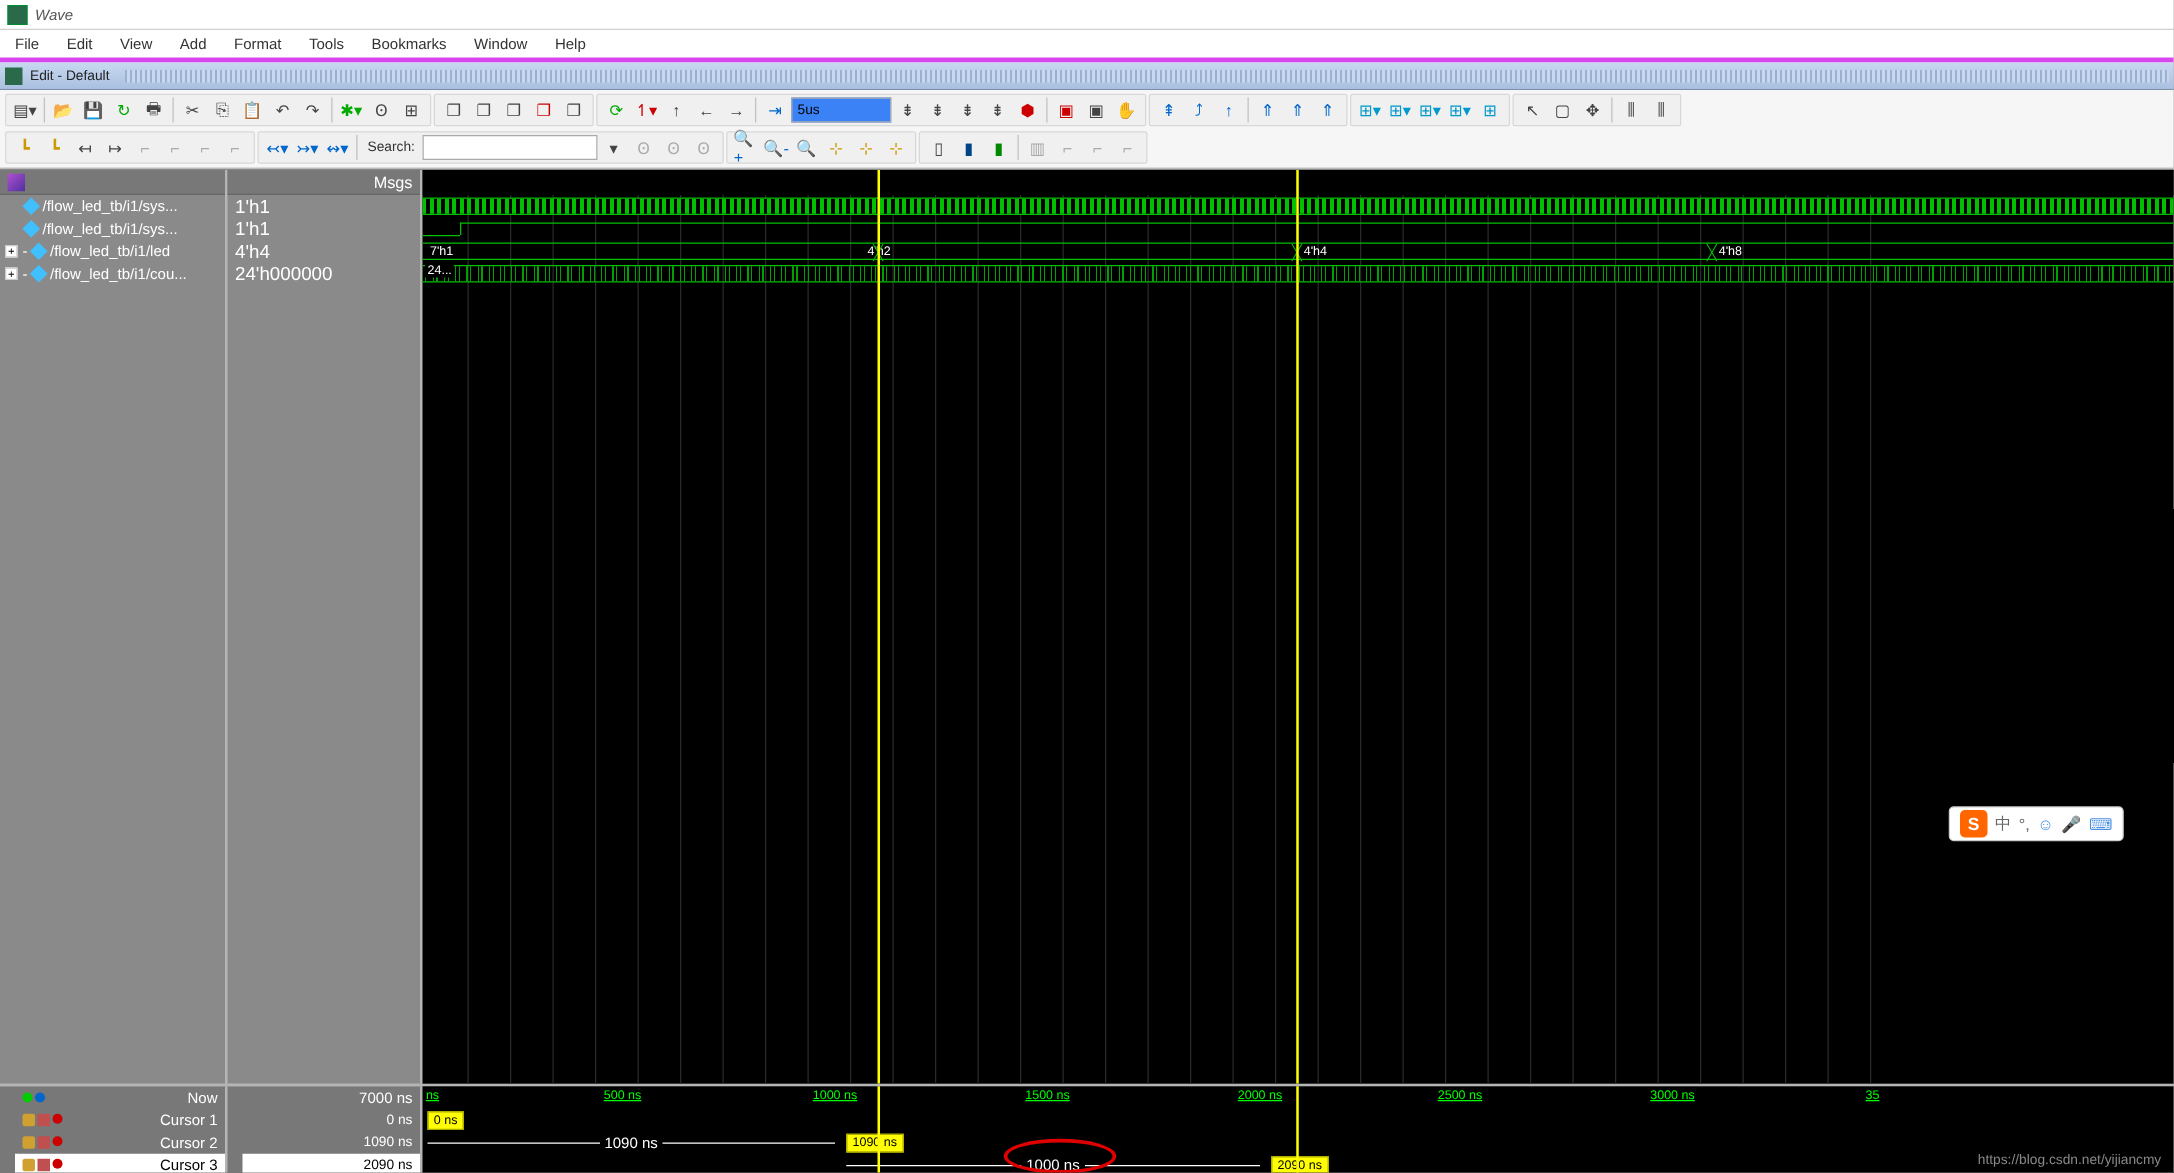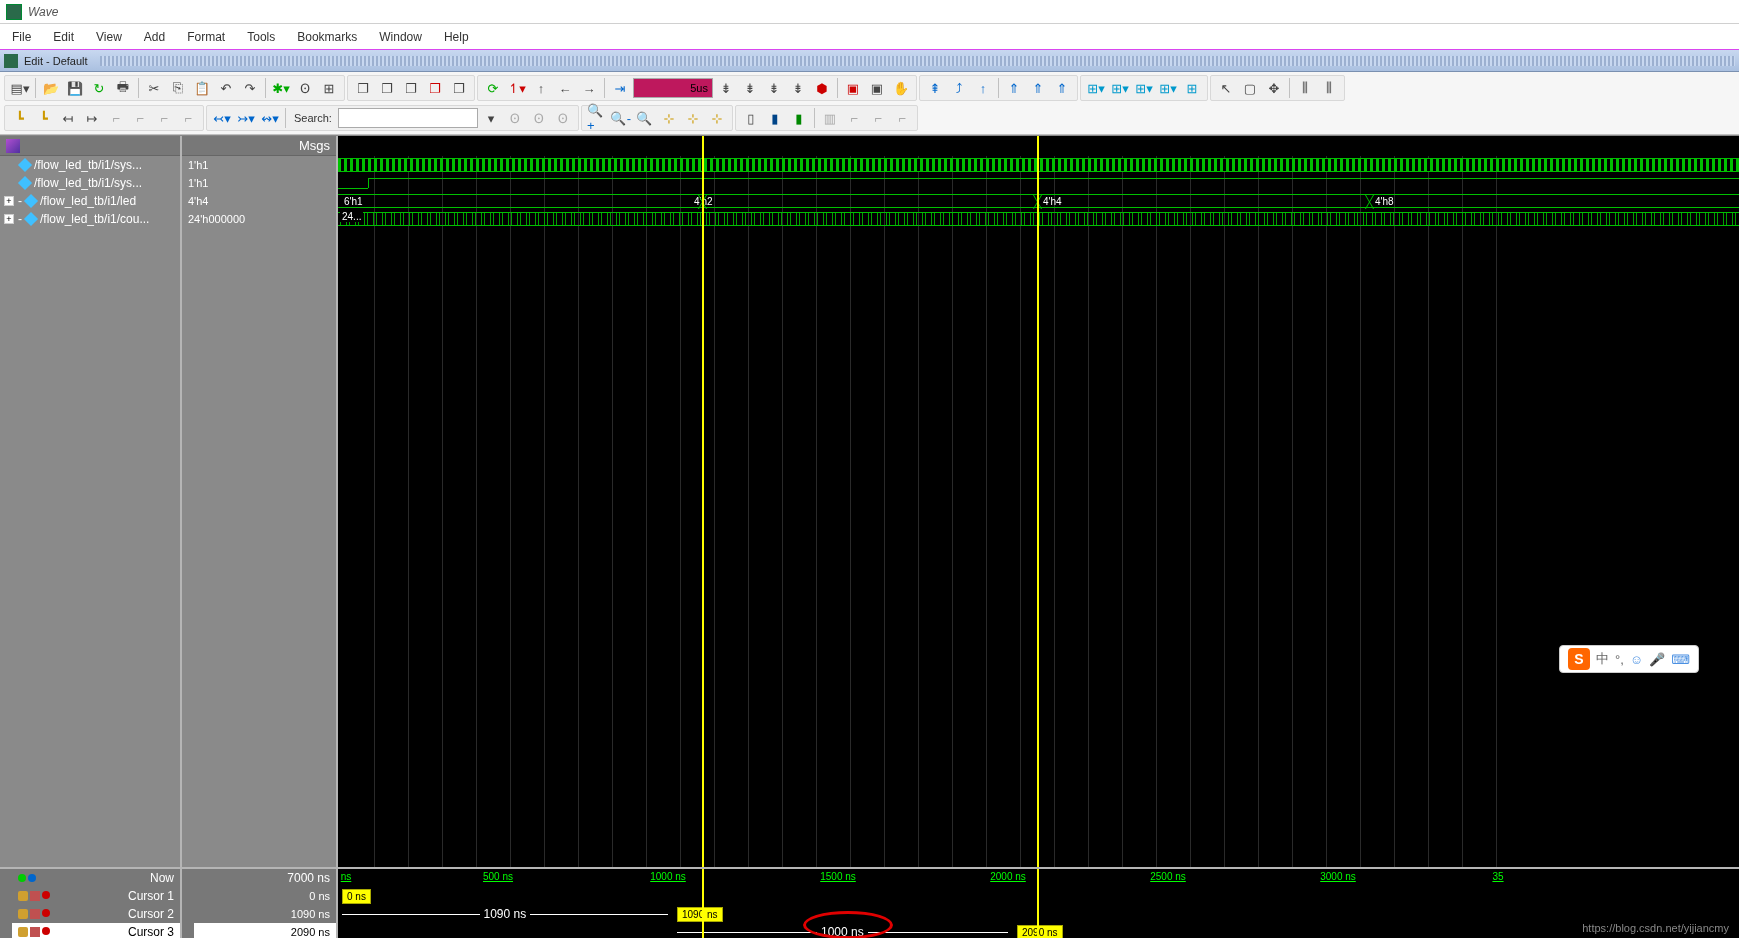--- a/index.html
+++ b/index.html
@@ -2,50 +2,50 @@
 <html><head>
 <meta charset="utf-8">
 <style>
 * { margin: 0; padding: 0; box-sizing: border-box; font-family: "Segoe UI", Tahoma, sans-serif; font-size: 12px; }
 body { background: #f0f0f0; width: 1739px; height: 938px; overflow: hidden; position: relative; }
 
 .titlebar { height: 24px; background: #fff; display: flex; align-items: center; padding: 0 6px; gap: 6px; border-bottom: 1px solid #d0d0d0; }
 .titlebar .appicon { width: 16px; height: 16px; background: #2a6a4a; display: inline-block; border: 1px solid #083; }
 .titlebar .title { color: #555; font-style: italic; }
 
-.menubar { height: 26px; background: #fff; display: flex; align-items: center; gap: 2px; padding: 0 2px; border-bottom: 1px solid #d946ef; }
+.menubar { height: 26px; background: #fff; display: flex; gap: 2px; padding: 0 2px; border-bottom: 4px solid #d946ef; }
 .menubar .menuitem { padding: 4px 10px; color: #333; cursor: default; }
 
 .tabbar { height: 22px; background: linear-gradient(#c8d8f0,#aac0e0); display: flex; align-items: center; padding: 0 4px; gap: 6px; border-bottom: 1px solid #7a90b0; }
 .tabbar .tabicon { width: 14px; height: 14px; background: #2a6a4a; display: inline-block; }
 .tabbar .tabtitle { color: #222; font-size: 11px; }
 .tabbar .stripe { flex: 1; height: 10px; background: repeating-linear-gradient(90deg,#9cb0d0 0 2px,#c8d8f0 2px 4px); margin-left: 6px; }
 
 .toolbars { background: #f6f6f6; border-bottom: 1px solid #c0c0c0; padding: 2px 4px; display: flex; flex-direction: column; gap: 2px; }
 .toolbar-row { display: flex; align-items: center; gap: 2px; flex-wrap: nowrap; height: 28px; }
 .tbgroup { display: flex; align-items: center; gap: 2px; padding: 0 4px; border: 1px solid #d8d8d8; background: #f0f0f0; height: 26px; border-radius: 2px; }
 .tbbtn { width: 22px; height: 22px; display: flex; align-items: center; justify-content: center; cursor: default; color: #444; border: 1px solid transparent; border-radius: 2px; font-size: 13px; }
 .tbsep { width: 1px; height: 20px; background: #c0c0c0; margin: 0 2px; }
-.tbinput { width: 80px; height: 20px; border: 1px solid #aaa; background: #be185d; font-size: 11px; text-align: right; padding: 0 4px; }
+.tbinput { width: 80px; height: 20px; border: 1px solid #aaa; background: #3b82f6; font-size: 11px; text-align: left; padding: 0 4px; }
 .searchbox { width: 140px; height: 20px; border: 1px solid #aaa; background: #fff; }
 .searchlbl { color: #333; font-size: 11px; margin: 0 4px; }
 
 .main { display: flex; height: calc(938px - 24px - 26px - 22px - 60px - 74px); border-top: 1px solid #888; }
 .col-signal { width: 182px; background: #8a8a8a; border-right: 2px solid #b5b5b5; display: flex; flex-direction: column; }
 .col-msgs { width: 156px; background: #8a8a8a; border-right: 2px solid #b5b5b5; display: flex; flex-direction: column; }
 .col-wave { flex: 1; background: #000; position: relative; overflow: hidden; }
 
 .col-head { height: 20px; background: #787878; color: #fff; font-size: 13px; display: flex; align-items: center; justify-content: flex-end; padding: 0 6px; border-bottom: 1px solid #666; }
 .col-head.left { justify-content: flex-start; }
 .col-head .cubeicon { width: 14px; height: 14px; background: linear-gradient(135deg,#b050d0,#5030a0); margin-right: auto; }
 
 .sigrow { height: 18px; display: flex; align-items: center; color: #fff; font-size: 11px; padding: 0 4px; gap: 4px; white-space: nowrap; overflow: hidden; }
 .sigrow .exp { width: 10px; height: 10px; border: 1px solid #ccc; background: #fff; color: #000; font-size: 9px; line-height: 8px; text-align: center; }
 .sigrow .diamond { width: 10px; height: 10px; background: #40c0ff; transform: rotate(45deg); }
-.msgrow { height: 18px; display: flex; align-items: center; color: #fff; font-size: 11px; padding: 0 6px; }
+.msgrow { height: 18px; display: flex; align-items: center; color: #fff; font-size: 15px; padding: 0 6px; }
 
 .wave-area { position: absolute; inset: 0; }
 .wave-row { height: 18px; position: relative; border-bottom: 0; }
 .gridlines { position: absolute; top: 20px; bottom: 0; left: 0; right: 0; pointer-events: none; }
 .gridline { position: absolute; top: 0; bottom: 0; width: 1px; background: #2a2a2a; }
 .cursor-line { position: absolute; top: 0; bottom: 0; width: 2px; background: #ffff00; z-index: 10; }
 
 .clk-wave { position: absolute; left: 0; right: 0; height: 14px; top: 2px; background: repeating-linear-gradient(90deg, #00c000 0 3px, #000 3px 6px); border-top: 1px solid #00c000; border-bottom: 1px solid #00c000; }
 .rst-wave { position: absolute; left: 0; right: 0; height: 14px; top: 2px; }
 .rst-wave .lo { position: absolute; left: 0; width: 30px; height: 1px; top: 12px; background: #00c000; }
@@ -312,21 +312,21 @@
         </div>
         <div class="wave-row">
           <div class="rst-wave">
             <div class="lo"></div>
             <div class="edge"></div>
             <div class="hi"></div>
           </div>
         </div>
         <div class="wave-row">
           <div class="bus-row">
-            <span class="bus-label" style="left:4px">6'h1</span>
+            <span class="bus-label" style="left:4px">7'h1</span>
             <span class="bus-label" style="left:354px">4'h2</span>
             <span class="bus-label" style="left:703px">4'h4</span>
             <span class="bus-label" style="left:1035px">4'h8</span>
             <span class="bus-trans" style="left:364px"></span>
             <span class="bus-trans" style="left:699px"></span>
             <span class="bus-trans" style="left:1031px"></span>
           </div>
         </div>
         <div class="wave-row">
           <div class="cnt-wave"></div>

